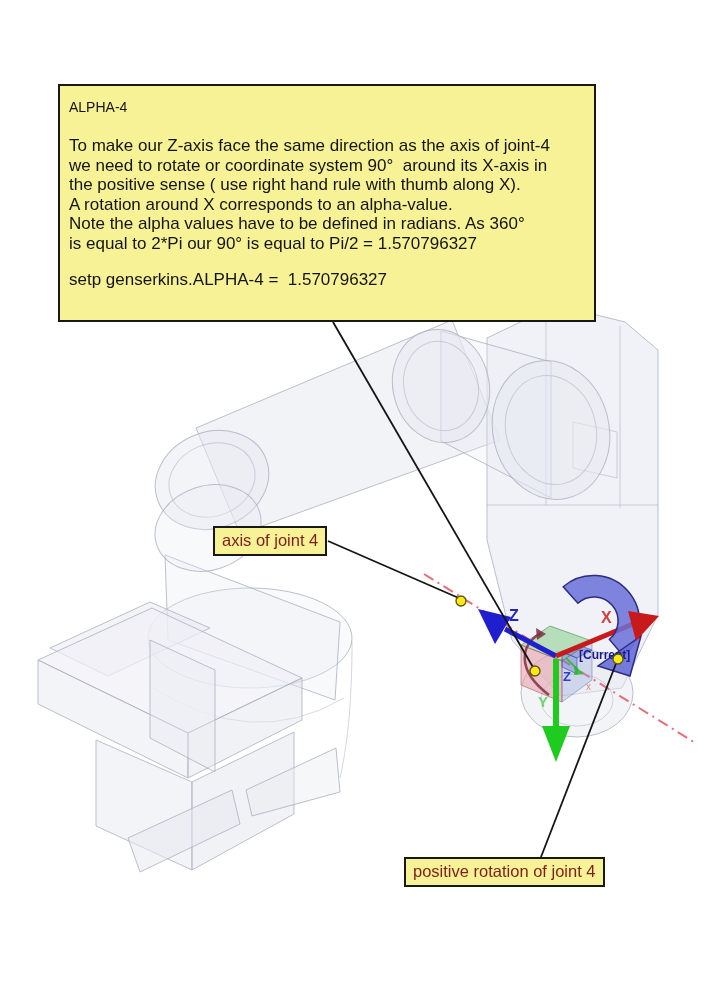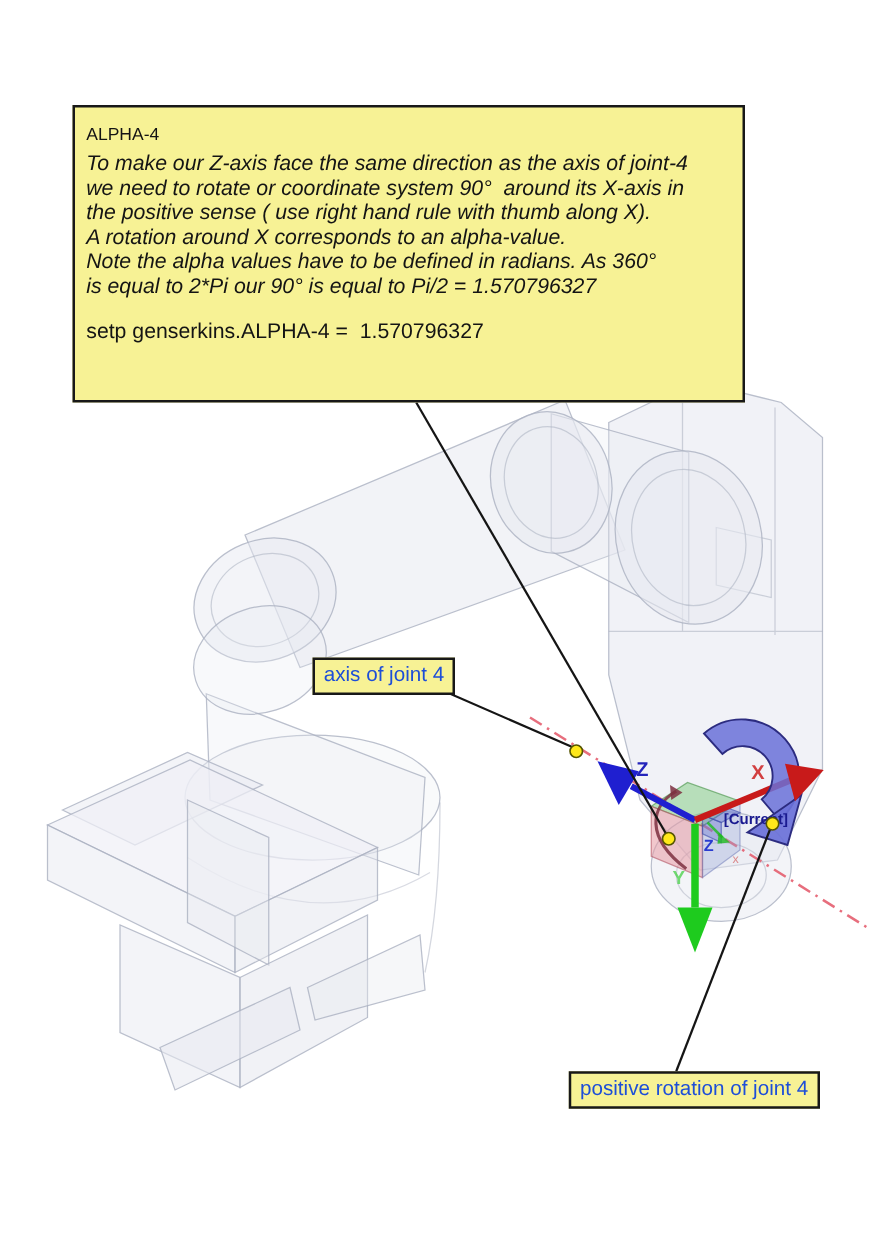--- a/index.html
+++ b/index.html
@@ -14,36 +14,35 @@
   .note-box{
     position:absolute;left:58px;top:84px;width:538px;height:238px;
     box-sizing:border-box;
     background:#F7F295;
     border:2px solid #181818;
     padding:11px 9px 0 9px;
     color:#141414;
     z-index:5;
   }
   .note-title{font-size:14px;line-height:20px;white-space:pre-wrap;}
-  .note-body{font-size:17px;line-height:19.5px;margin-top:4px;white-space:pre-wrap;font-style:italic;}
+  .note-body{font-size:17px;line-height:19.5px;margin-top:19px;white-space:pre-wrap;}
   .note-command{font-size:17px;line-height:19px;margin-top:17px;white-space:pre-wrap;}
   .callout{
     position:absolute;
     box-sizing:border-box;
     background:#F7F295;
     border:2px solid #181818;
     padding:3px 7px 4px 7px;
     font-size:16.5px;
-    color:#1d4ed8;
+    color:#7f1d1d;
     white-space:nowrap;
     z-index:5;
-    margin-left:37px;
   }
   .callout-axis{left:213px;top:526px;}
-  .callout-rotation{left:418px;top:857px;text-align:center;}
+  .callout-rotation{left:404px;top:857px;text-align:center;}
 </style>
 </head>
 <body>
 
 <svg id="scene" viewBox="0 0 707 1000" xmlns="http://www.w3.org/2000/svg">
 
   <g stroke="#aab0c0" stroke-opacity="0.8" stroke-width="1" fill="#e8eaf1" fill-opacity="0.55">
 
     <ellipse cx="250" cy="638" rx="102" ry="50" fill-opacity="0.25"></ellipse>
     <path d="M352,642 C352,700 348,742 340,778" fill="none" stroke-opacity="0.5"></path>

